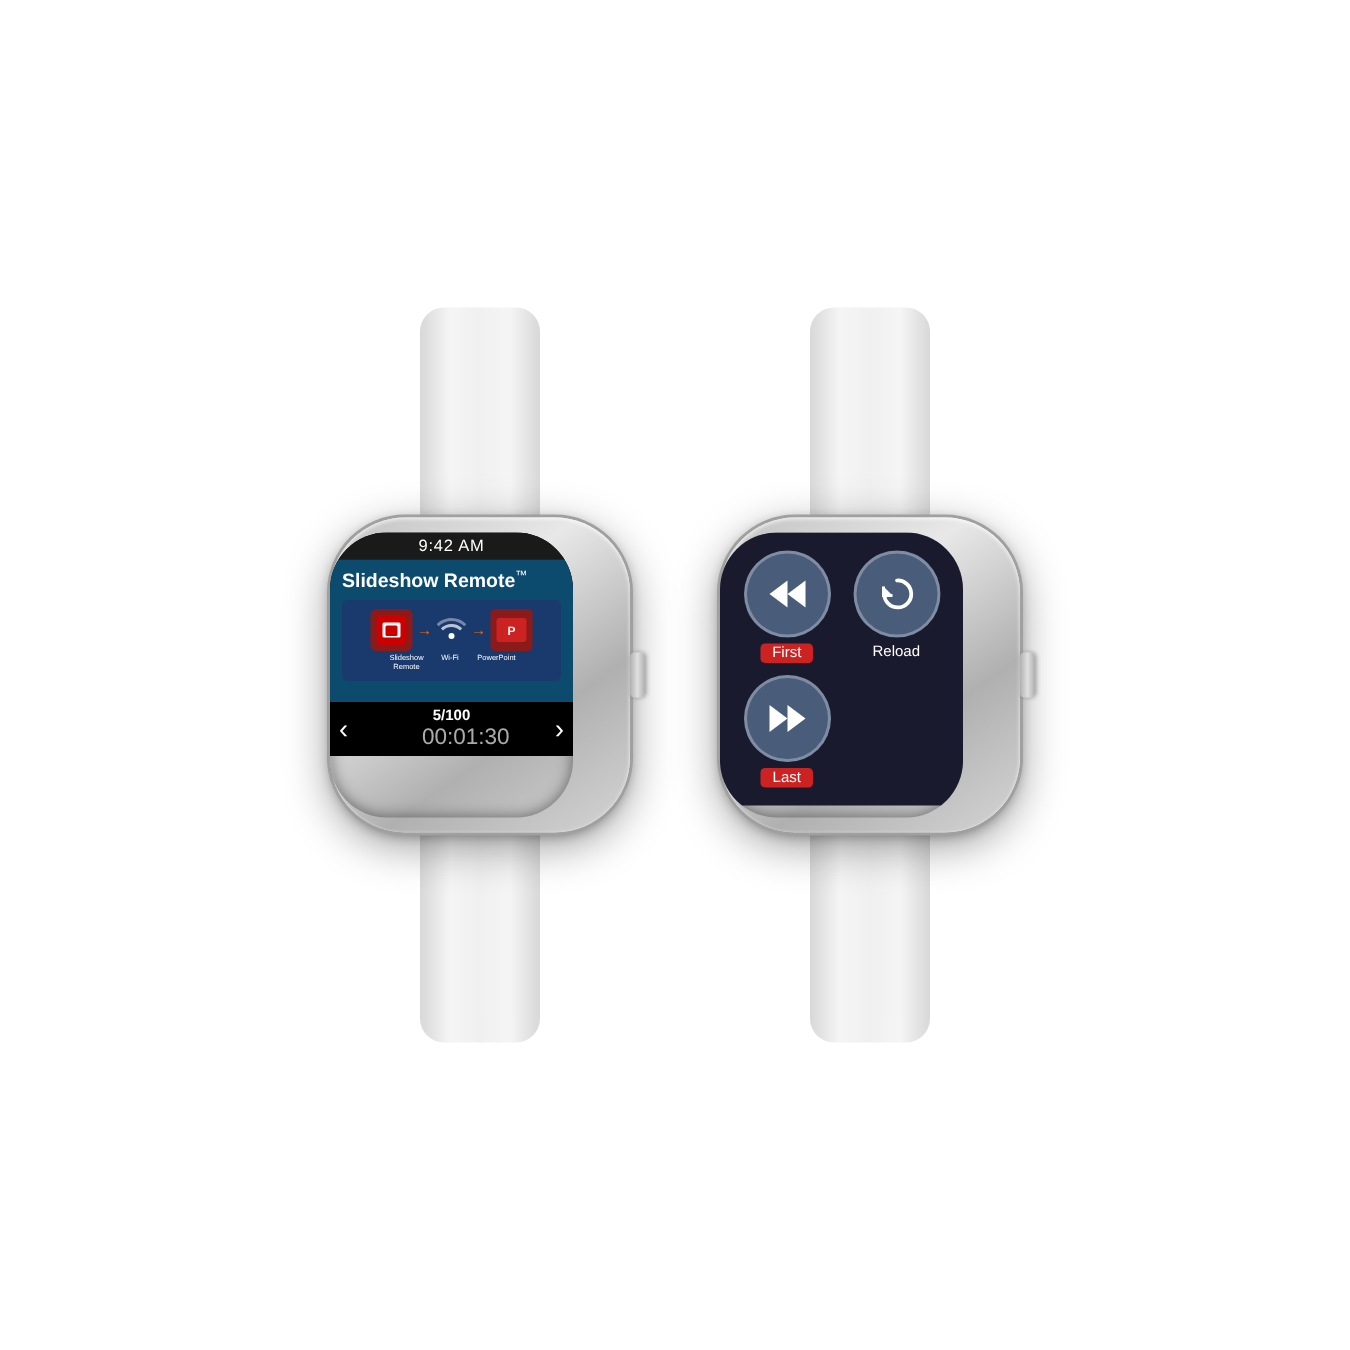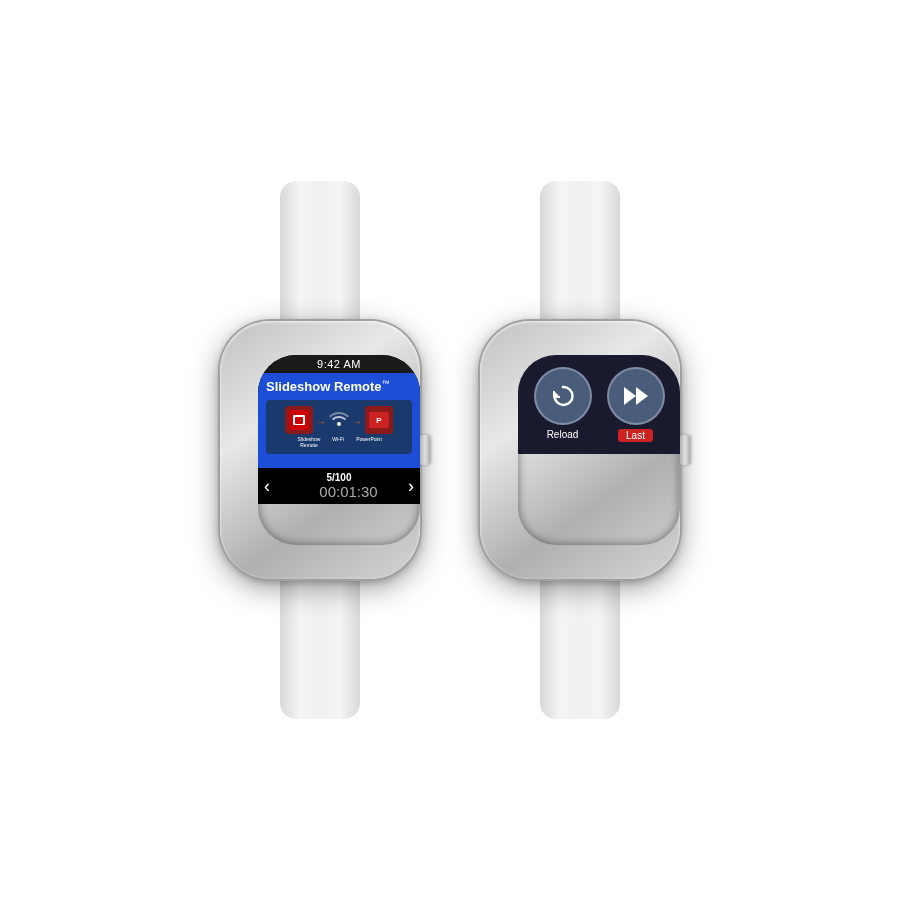--- a/index.html
+++ b/index.html
@@ -42,26 +42,26 @@
       width: 80px;
       height: 140px;
       background: linear-gradient(to right, #d8d8d8, #f5f5f5, #f0f0f0, #f5f5f5, #d8d8d8);
       border-radius: 0 0 16px 16px;
       position: relative;
       z-index: 1;
     }
 
     .watch-case {
       width: 200px;
-      height: 258px;
+      height: 210px;
       background: linear-gradient(145deg, #c0c0c0, #e8e8e8, #b0b0b0, #d5d5d5);
       border-radius: 50px;
       display: flex;
       align-items: center;
-      justify-content: flex-end;
+      justify-content: flex-start;
       position: relative;
       z-index: 2;
       box-shadow:
         0 0 0 2px #a0a0a0,
         inset 0 1px 3px rgba(255,255,255,0.8),
         0 8px 30px rgba(0,0,0,0.4),
         0 2px 8px rgba(0,0,0,0.3);
     }
 
     .watch-screen {
@@ -97,21 +97,21 @@
       color: white;
       text-align: center;
       font-size: 11px;
       padding: 3px 0;
       font-weight: 500;
       letter-spacing: 0.5px;
     }
 
     .screen1-content {
       flex: 1;
-      background: #1d4ed8;
+      background: #0c4a6e;
       padding: 6px 8px;
       display: flex;
       flex-direction: column;
     }
 
     .app-title {
       color: white;
       font-size: 13px;
       font-weight: 700;
       margin-bottom: 6px;
@@ -341,20 +341,29 @@
   </div>
 
   <div class="watch">
     <div class="watch-band-top"></div>
     <div class="watch-case">
       <div class="watch-crown"></div>
       <div class="watch-screen">
         <div class="screen2">
           <div class="controls-grid">
 
+            <div class="control-item">
+              <div class="control-btn">
+                <svg width="28" height="22" viewBox="0 0 28 22" fill="white">
+                  <polygon points="14,2 2,11 14,20"></polygon>
+                  <polygon points="26,2 14,11 26,20"></polygon>
+                </svg>
+              </div>
+              <div class="label-red">First</div>
+            </div>
 
             <div class="control-item">
               <div class="control-btn">
                 <svg width="26" height="26" viewBox="0 0 26 26" fill="none" stroke="white" stroke-width="2.5">
                   <path d="M13 4 A9 9 0 1 1 4.5 13" stroke-linecap="round"></path>
                   <polyline points="4,8 4,14 10,14" fill="white" stroke="white" stroke-width="2"></polyline>
                 </svg>
               </div>
               <div class="control-label">Reload</div>
             </div>

